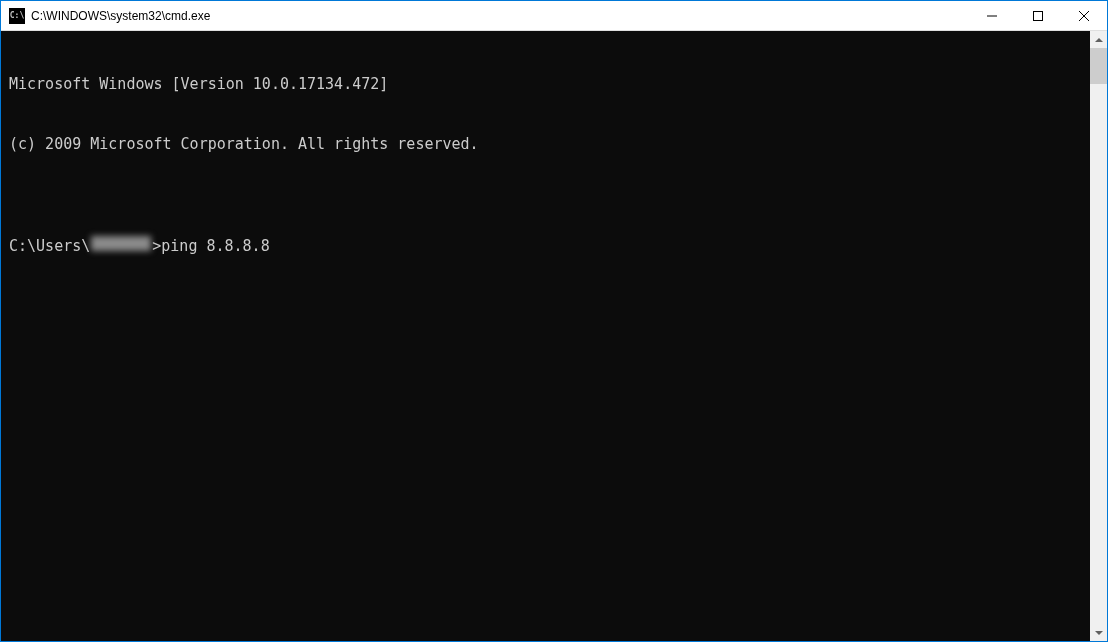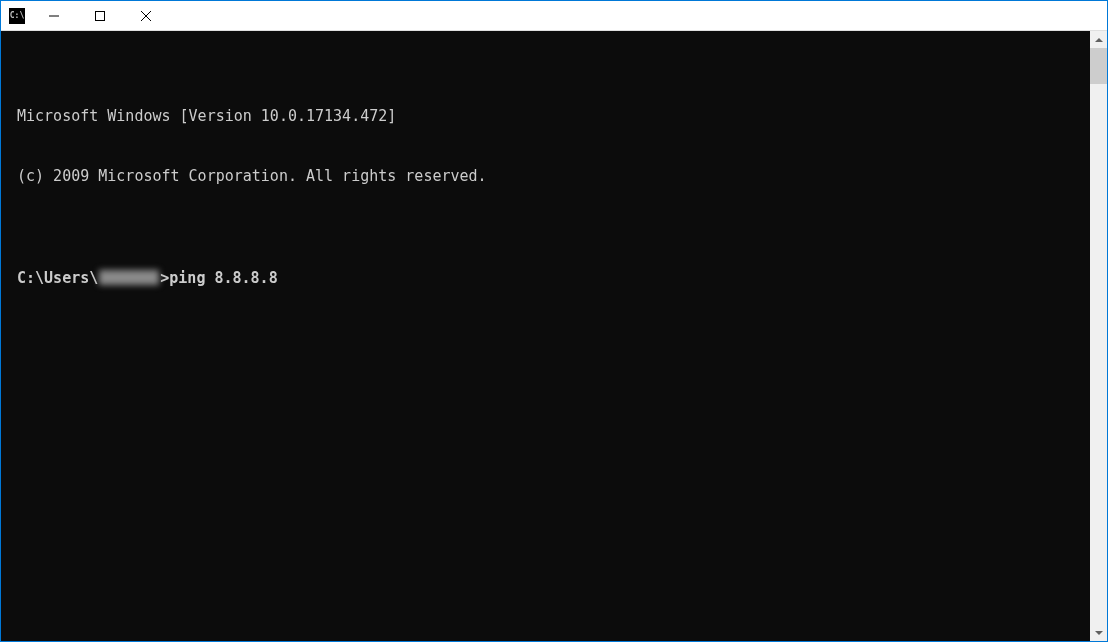--- a/index.html
+++ b/index.html
@@ -59,36 +59,33 @@
     }
     .terminal-container {
       position: relative;
       width: 100%;
       height: calc(100% - 30px);
       background: #0c0c0c;
       display: flex;
     }
     .terminal {
       flex: 1;
-      padding: 2px 16px;
+      padding: 2px 8px;
       font-family: Consolas, "Lucida Console", monospace;
       font-size: 15px;
       color: #cccccc;
       line-height: 1.35;
       white-space: pre;
       overflow: hidden;
-      margin-top: 32px;
     }
     .terminal-line {
       display: block;
     }
     .prompt-line {
       display: flex;
-      align-items: center;
-      font-weight: bold;
     }
     .blurred {
       display: inline-block;
       width: 60px;
       height: 15px;
       background: #8a8a8a;
       filter: blur(3px);
       vertical-align: middle;
       margin: 0 1px;
     }
@@ -122,20 +119,21 @@
       width: 100%;
       height: 36px;
       background: #cdcdcd;
     }
   </style>
 </head>
 <body>
 
 <div class="title-bar">
   <div class="title-bar-icon">C:\</div>
+  <div class="title-bar-text">C:\WINDOWS\system32\cmd.exe</div>
   <div class="window-controls">
     <div class="window-control">
       <svg viewBox="0 0 10 10">
           <line x1="0" y1="5" x2="10" y2="5" stroke="#000" stroke-width="1"></line>
         </svg>
     </div>
     <div class="window-control">
       <svg viewBox="0 0 10 10">
           <rect x="0.5" y="0.5" width="9" height="9" fill="none" stroke="#000" stroke-width="1"></rect>
         </svg>

